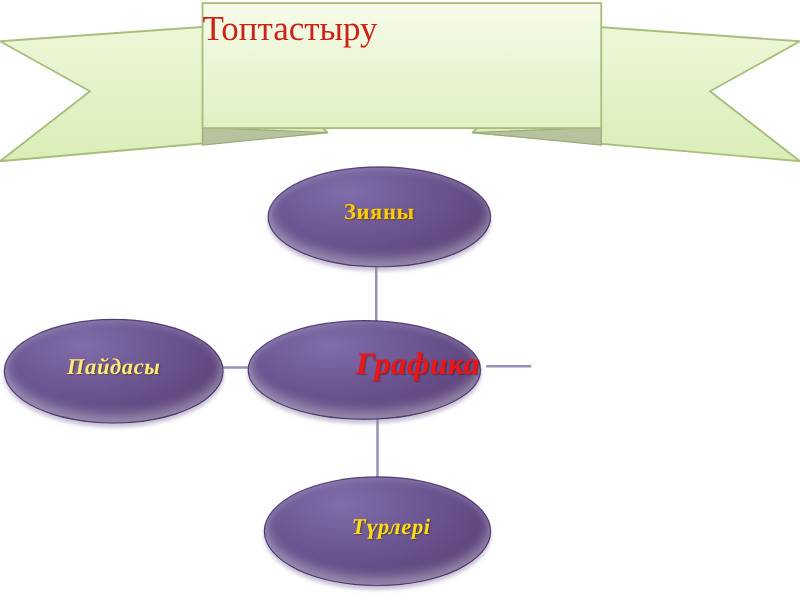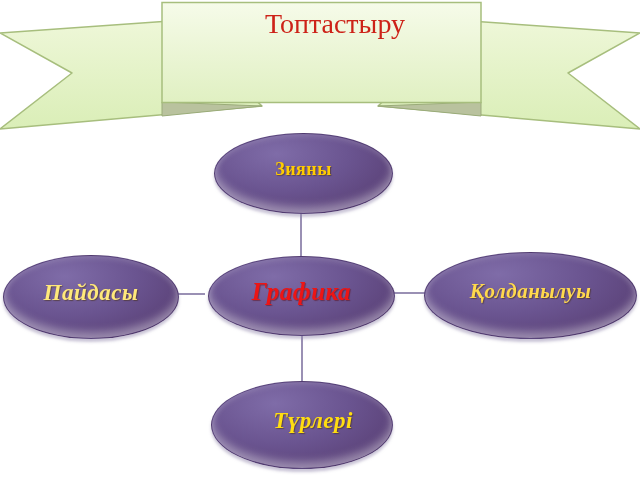--- a/index.html
+++ b/index.html
@@ -6,21 +6,21 @@
   .slide {
     position:relative; width:640px; height:480px;
     background:#ffffff; overflow:hidden;
     font-family:"Liberation Serif", serif;
   }
 
   
   .banner-svg { position:absolute; left:0; top:0; }
   .banner-title {
     position:absolute; left:162px; top:7px; width:346px;
-    text-align:center; font-size:28px; line-height:1.2;
+    text-align:left; font-size:28px; line-height:1.2;
     font-family:"Liberation Serif", serif;
   }
 
   
   .conn { position:absolute; background:#9a90b4; }
   .conn-top    { left:300px; top:212px; width:2px;  height:45px; }
   .conn-bottom { left:301px; top:334px; width:2px;  height:48px; }
   .conn-left   { left:177px; top:293px; width:28px; height:2px;  }
   .conn-right  { left:389px; top:292px; width:36px; height:2px;  }
 
@@ -30,28 +30,28 @@
     background: radial-gradient(ellipse at 35% 25%,
         #7f6ca8 0%, #6a5490 45%, #5c4379 78%, #563f72 100%);
     border:1px solid rgba(70,50,100,0.55);
     box-shadow: 0 3px 3px rgba(150,140,175,0.5),
                 inset 0 -6px 9px rgba(255,255,255,0.38),
                 inset 0 3px 5px rgba(255,255,255,0.12);
     display:flex; align-items:center; justify-content:center;
   }
   .node-label {
     font-family:"Liberation Serif", serif;
-    font-weight:bold; font-style:italic; font-size:23px;
+    font-weight:bold; font-style:italic; font-size:18px;
     letter-spacing:0.5px; padding-bottom:8px;
     text-shadow:1px 1px 1px rgba(70,45,20,0.55);
     white-space:nowrap;
   }
   .node-top    { left:214px; top:133px; width:177px; height:79px; }
   .node-left   { left:3px;   top:255px; width:174px; height:82px; }
-  .node-center { left:208px; top:256px; width:185px; height:78px; }
+  .node-center { left:198px; top:256px; width:185px; height:78px;justify-content:flex-end; }
   .node-right  { left:424px; top:252px; width:211px; height:85px; }
   .node-bottom { left:211px; top:381px; width:180px; height:86px; }
 
   .node-top .node-label    { font-style:normal; font-size:18px; }
   .node-right .node-label  { font-size:21px; }
   .node-center .node-label { font-size:25px; text-shadow:1px 1px 1px rgba(90,0,0,0.45); }
 </style>
 </head>
 <body>
 
@@ -89,21 +89,18 @@
   </div>
 
   <div class="node node-left">
     <span class="node-label" style="color: rgb(255, 232, 122);">Пайдасы</span>
   </div>
 
   <div class="node node-center">
     <span class="node-label" style="color: rgb(237, 21, 21);">Графика</span>
   </div>
 
-  <div class="node node-right">
-    <span class="node-label" style="color: rgb(255, 217, 77);">Қолданылуы</span>
-  </div>
 
   <div class="node node-bottom">
     <span class="node-label" style="color: rgb(255, 221, 17); margin-left: 22px;">Түрлері</span>
   </div>
 
 </div>
 
 </body></html>

